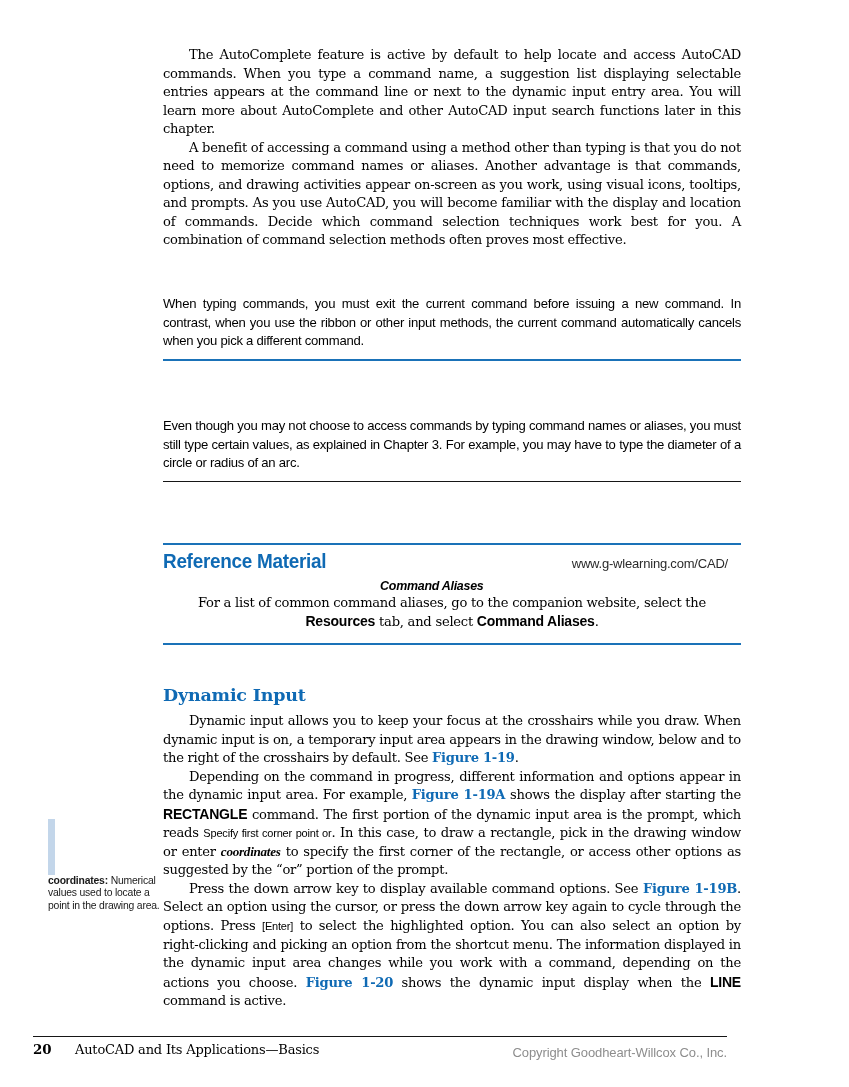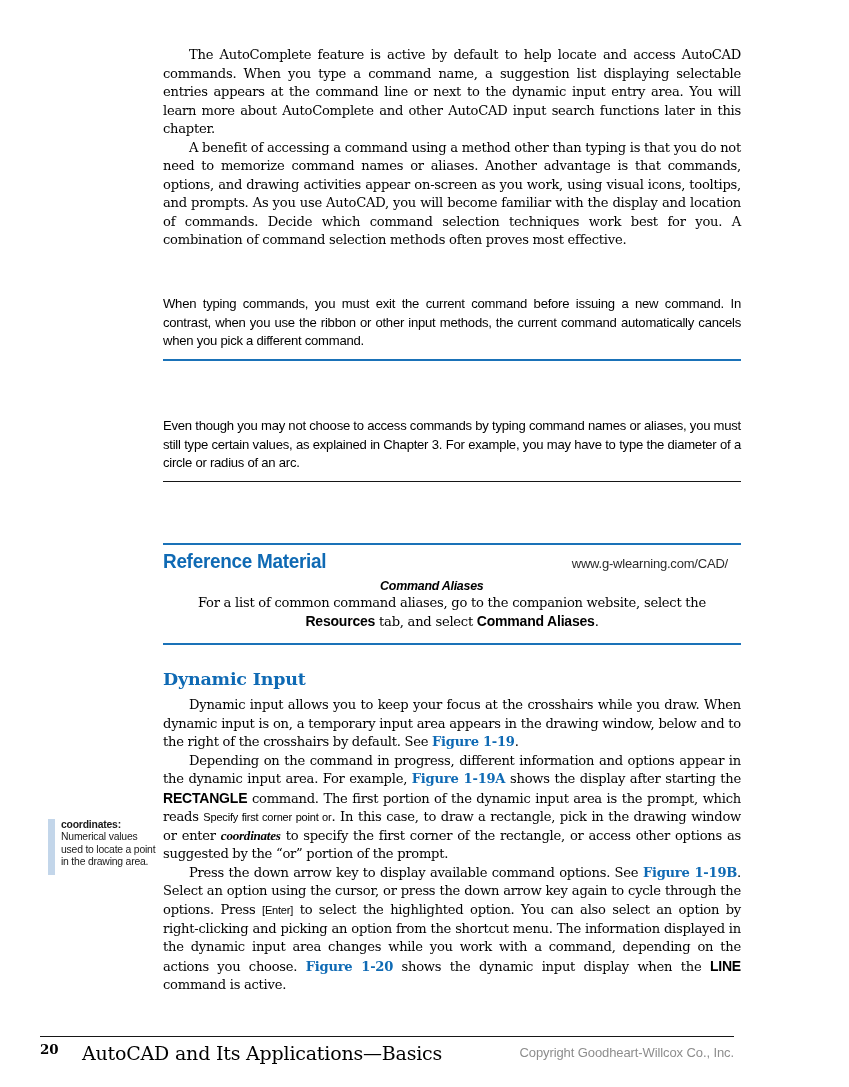--- a/index.html
+++ b/index.html
@@ -168,29 +168,31 @@
     margin-top: 1px;
   }
 
   
   .sect-head {
     font-family: "DejaVu Serif", serif;
     font-weight: bold;
     font-size: 17.5px;
     color: #0f6ab4;
     letter-spacing: -0.2px;
+    margin-top: 16px;
   }
 
   
   .margin-note {
     position: absolute;
     left: 48px;
     top: 819px;
     width: 112px;
     display: flex;
+    flex-direction: column;
   }
   .margin-bar {
     width: 7px;
     min-height: 56px;
     background: #c3d6ea;
     margin-right: 6px;
     flex: none;
   }
   .margin-text {
     font-family: "Liberation Sans", sans-serif;
@@ -199,21 +201,21 @@
     color: #1a1a1a;
     letter-spacing: -0.2px;
   }
   .margin-term {
     font-weight: bold;
   }
 
   
   .footer {
     position: absolute;
-    left: 40px;
+    left: 33px;
     top: 1036px;
     width: 694px;
   }
   .footer-rule {
     border-top: 1.7px solid #161616;
     height: 0;
   }
   .footer-row {
     position: relative;
     height: 22px;
@@ -225,21 +227,21 @@
     top: 0;
     font-family: "DejaVu Serif", serif;
     font-weight: bold;
     font-size: 13.4px;
   }
   .footer-title {
     position: absolute;
     left: 42px;
     top: 1px;
     font-family: "DejaVu Serif", serif;
-    font-size: 19px;
+    font-size: 13px;
     letter-spacing: -0.2px;
   }
   .footer-copy {
     position: absolute;
     right: 0;
     top: 4px;
     font-family: "Liberation Sans", sans-serif;
     font-size: 13px;
     color: #8d8d8d;
     letter-spacing: -0.1px;

